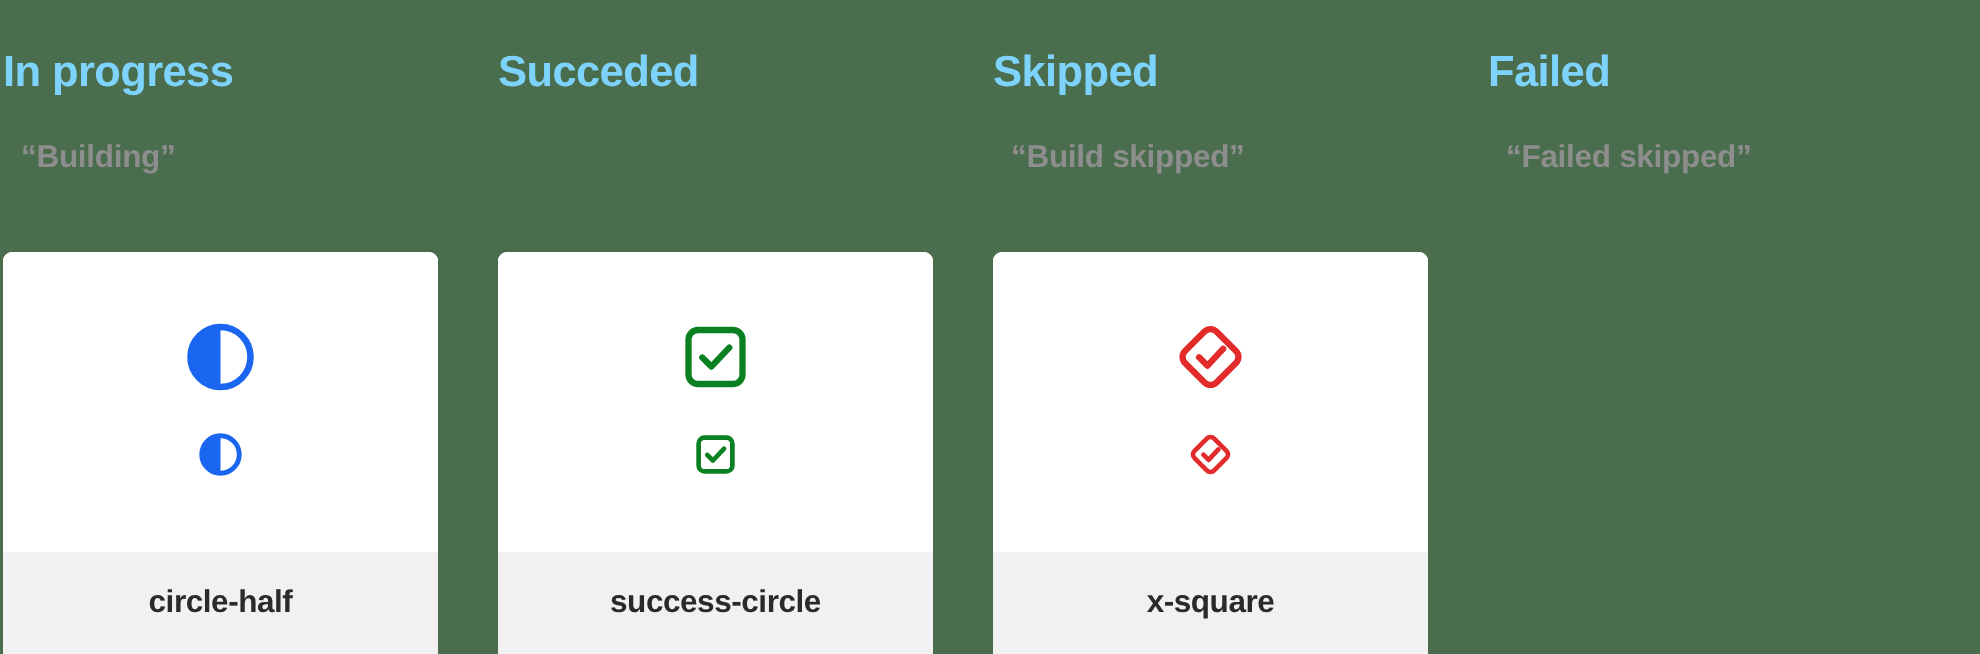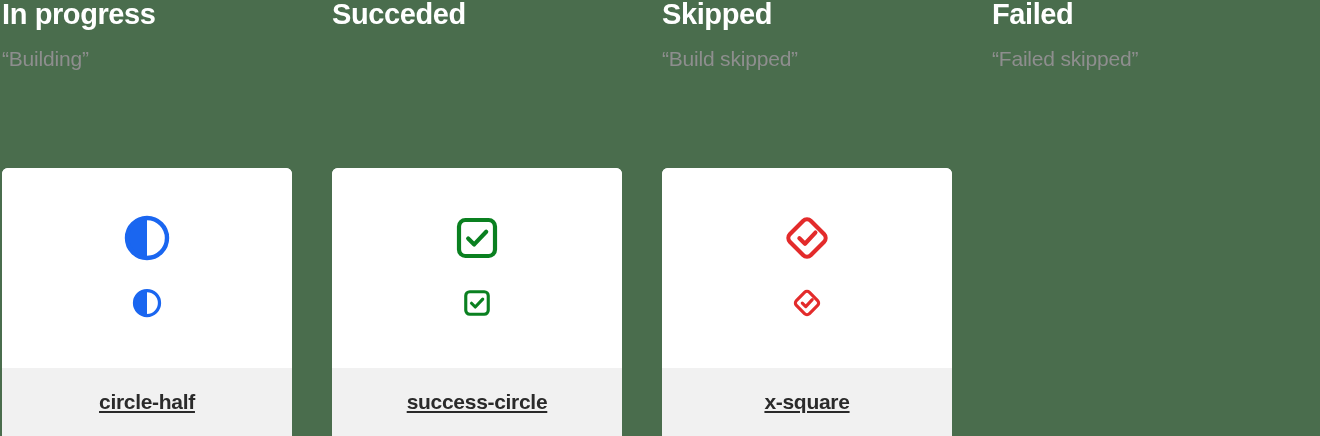--- a/index.html
+++ b/index.html
@@ -26,31 +26,32 @@
     display: flex;
     flex-direction: column;
   }
   .col-head {
     padding-left: 2px;
     height: 168px;
     box-sizing: border-box;
   }
   .col-title {
     margin: 0;
+    padding-top: 34px;
     font-size: 29px;
     font-weight: bold;
     line-height: 1.0;
-    color: #ffffff;
+    color: #7dd3fc;
     letter-spacing: -0.4px;
   }
   .col-sub {
-    margin: 0;
+    margin: 12px;
     padding-top: 19px;
     font-size: 21px;
-    font-weight: normal;
+    font-weight: bold;
     line-height: 1.0;
     color: #8e8e8e;
     letter-spacing: -0.2px;
   }
   .card {
     width: 290px;
     height: 268px;
     background: #ffffff;
     border-radius: 6px 6px 0 0;
     box-sizing: border-box;
@@ -82,21 +83,20 @@
     background: #f1f1f1;
     display: flex;
     align-items: center;
     justify-content: center;
   }
   .foot-label {
     font-size: 21px;
     font-weight: bold;
     color: #2a2a2a;
     letter-spacing: -0.3px;
-    text-decoration: underline;
   }
   
   .column:nth-child(1) .card-wrap { padding-left: 2px; }
   .column:nth-child(2) .card-wrap { padding-left: 2px; }
   .column:nth-child(3) .card-wrap { padding-left: 2px; }
   .column:nth-child(4) .card-wrap { padding-left: 6px; }
   .card-wrap { display: block; }
 </style>
 </head>
 <body>

